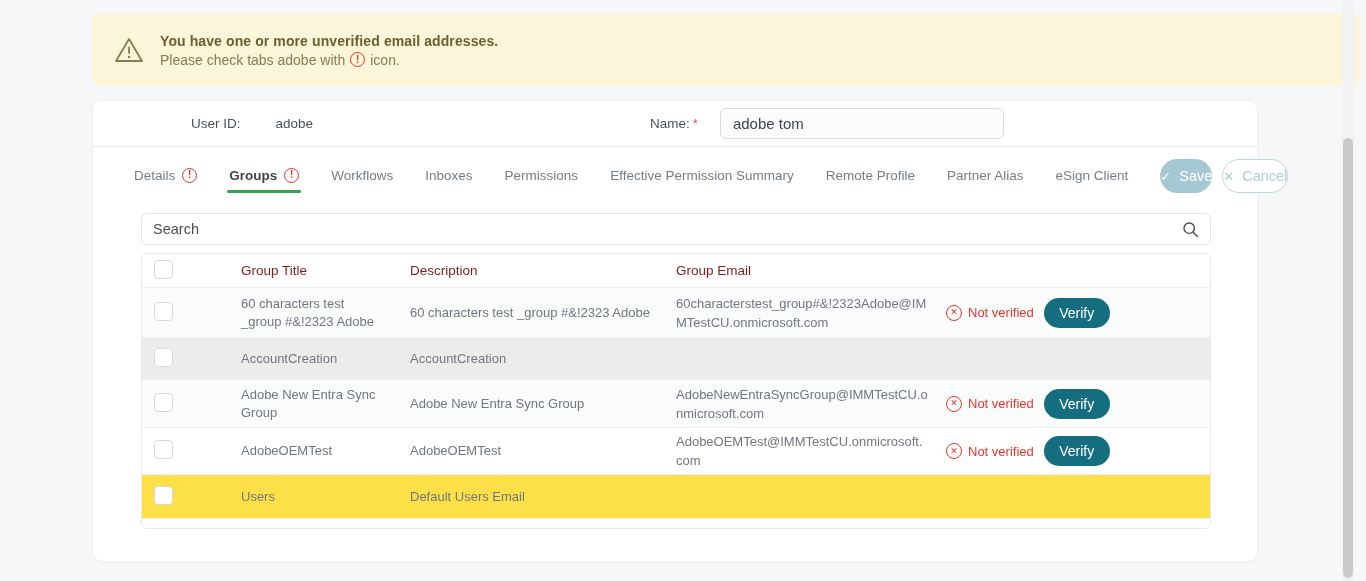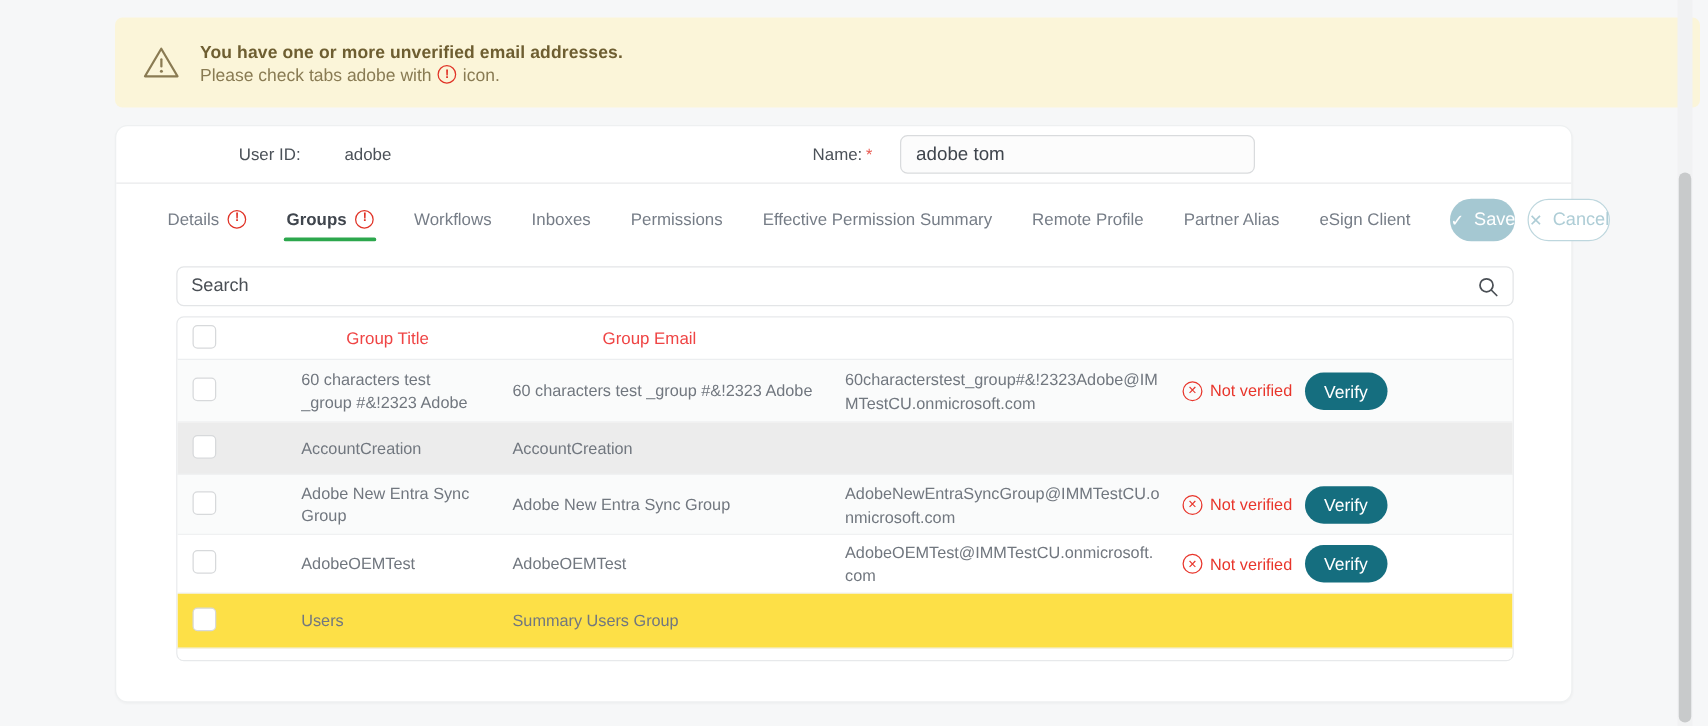--- a/index.html
+++ b/index.html
@@ -93,21 +93,21 @@
 
   
   .table {
     margin-top: 8px; border: 1px solid #e7e9eb; border-radius: 6px;
     overflow: hidden; background: #ffffff;
   }
   .trow {
     display: grid; grid-template-columns: 93px 175px 266px 270px 1fr;
     align-items: center; font-size: 13px; color: #71777f;
   }
-  .thead { height: 34px; font-size: 13.5px; color: #ef4444; border-bottom: 1px solid #eceef0; gap: 36px; }
+  .thead { height: 34px; font-size: 13.5px; color: #7f1d1d; border-bottom: 1px solid #eceef0; }
   .checkbox {
     width: 19px; height: 19px; border: 1px solid #d7d9db; border-radius: 4px;
     background: #ffffff; margin-left: 12px; cursor: pointer;
   }
   .cell-title { padding: 4px 26px 4px 6px; line-height: 18px; }
   .cell-desc  { padding: 4px 14px 4px 0; line-height: 18px; }
   .cell-email { padding: 4px 18px 4px 0; line-height: 19px; word-break: break-all; }
   .cell-status { display: flex; align-items: center; gap: 10px; }
   .row-0 { min-height: 50px; background: #fafbfb; border-bottom: 1px solid #f0f1f2; }
   .row-1 { min-height: 42px; background: #ececec; border-bottom: 1px solid #f0f1f2; }
@@ -218,20 +218,21 @@
           <circle cx="7.2" cy="7.2" r="5.2" fill="none" stroke="#4a4f55" stroke-width="1.4"></circle>
           <line x1="11.2" y1="11.2" x2="15.4" y2="15.4" stroke="#4a4f55" stroke-width="1.4" stroke-linecap="round"></line>
         </svg>
       </div>
 
       <div class="table">
 
         <div class="trow thead">
           <div><span class="checkbox" style="display:inline-block;"></span></div>
           <div class="cell-title">Group Title</div>
+          <div class="cell-desc">Description</div>
           <div class="cell-email">Group Email</div>
           <div></div>
         </div>
 
         <div class="trow row-0">
           <div><span class="checkbox" style="display:inline-block;"></span></div>
           <div class="cell-title">60 characters test _group #&amp;!2323 Adobe</div>
           <div class="cell-desc">60 characters test _group #&amp;!2323 Adobe</div>
           <div class="cell-email">60characterstest_group#&amp;!2323Adobe@IMMTestCU.onmicrosoft.com</div>
           <div class="cell-status">
@@ -275,21 +276,21 @@
               <span class="nv-circle">✕</span>
               <span>Not verified</span>
             </span>
             <button class="btn-verify">Verify</button>
           </div>
         </div>
 
         <div class="trow row-4">
           <div><span class="checkbox" style="display:inline-block;"></span></div>
           <div class="cell-title">Users</div>
-          <div class="cell-desc">Summary Users Group</div>
+          <div class="cell-desc">Default Users Email</div>
           <div class="cell-email"></div>
           <div class="cell-status"></div>
         </div>
 
         <div class="table-footer"></div>
       </div>
     </div>
   </div>
 
   <div class="scrollbar-track">

